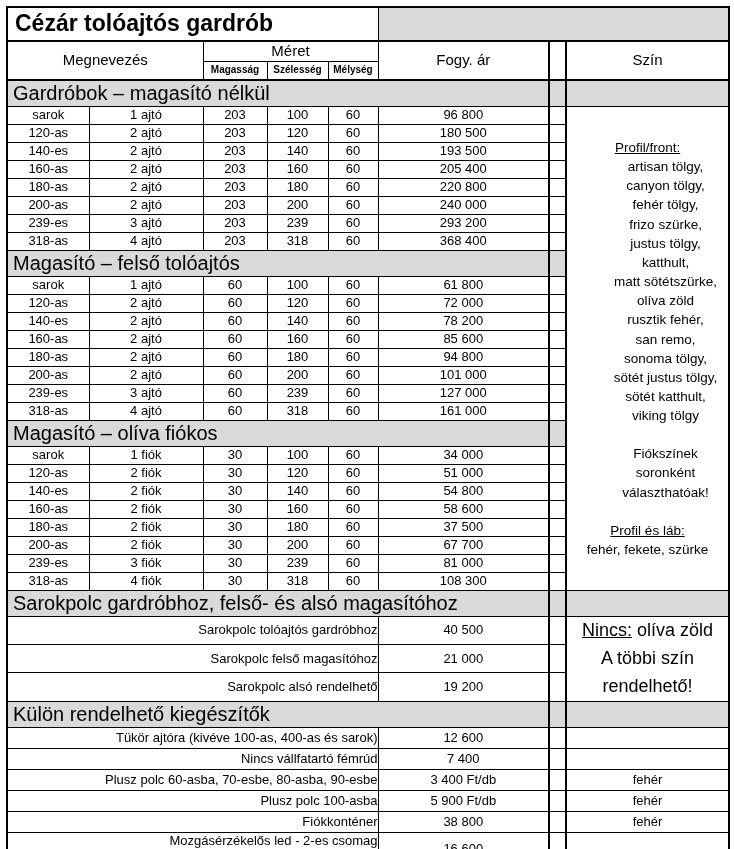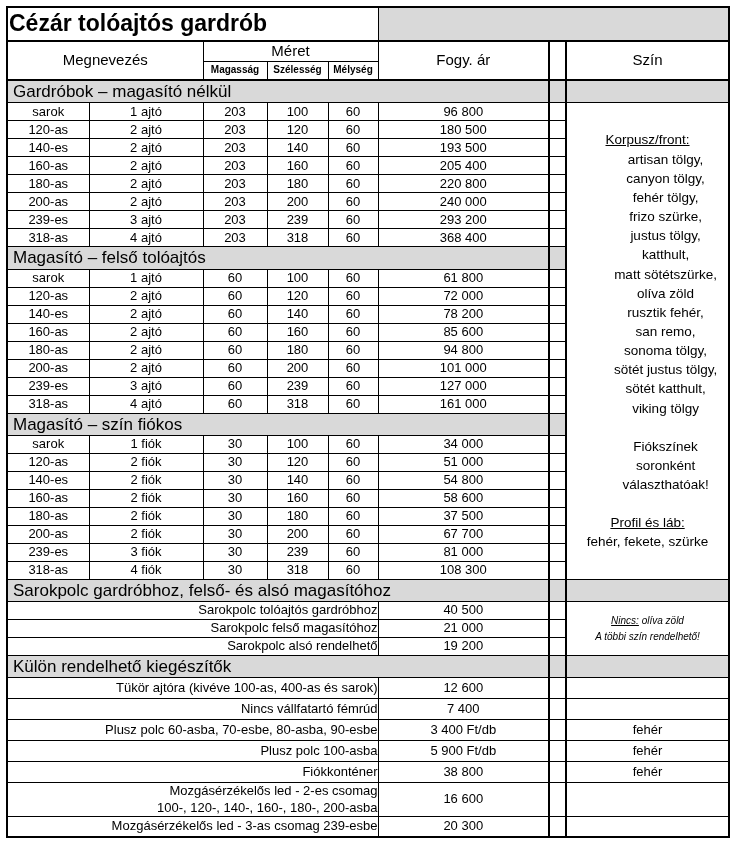--- a/index.html
+++ b/index.html
@@ -12,35 +12,35 @@
   
   .r-title{height:27px}
   .r-h1{height:17px}
   .r-h2{height:19px}
   .r-band{height:22px}
   .r-data{height:18px}
   .r-sp{height:18px}
   .r-acc{height:21px}
   .r-acc-tall{height:30px}
   
-  .title-cell{font-size:23px;font-weight:bold;text-align:left;padding:1px 0 2px 1px;
+  .title-cell{font-size:23px;font-weight:bold;text-align:left;padding:1px 0 2px 7px;
               border-bottom:2px solid #000;white-space:nowrap;}
   .title-gray{background:#d9d9d9;border-bottom:2px solid #000;}
   .hmain{font-size:15px;}
   .hsub{font-size:10px;font-weight:bold;}
   .hb{border-bottom:2px solid #000;}
   .band{background:#d9d9d9;}
-  .band-label{text-align:left;font-size:17px;padding-left:5px;}
+  .band-label{text-align:left;font-size:20px;padding-left:5px;}
   .gcol{border-left:2px solid #000;border-right:2px solid #000;}
   .lab{text-align:right;padding-left:5px;}
   .pre{white-space:pre-line;margin-left:36px;}
   .u{text-decoration:underline;}
   .szin-cell{font-size:13.5px;line-height:1.42;}
   .szin-gap{margin-top:19px;}
-  .note-cell{font-size:10px;line-height:1.55;font-style:italic;}
+  .note-cell{font-size:18px;line-height:1.55;}
 </style>
 </head>
 <body>
 
 <table>
   <colgroup>
     <col style="width:82px">
       <col style="width:114px">
       <col style="width:64px">
     <col style="width:61px">
@@ -77,21 +77,21 @@
 
   <tr class="r-data">
     <td>sarok</td>
     <td>1 ajtó</td>
     <td>203</td>
     <td>100</td>
     <td>60</td>
     <td>96 800</td>
     <td class="gcol"></td>
     <td rowspan="26" class="szin-cell">
-      <div class="u">Korpusz/front:</div>
+      <div class="u">Profil/front:</div>
       <div class="pre">artisan tölgy,
 canyon tölgy,
 fehér tölgy,
 frizo szürke,
 justus tölgy,
 katthult,
 matt sötétszürke,
 olíva zöld
 rusztik fehér,
 san remo,
@@ -241,21 +241,21 @@
     <td>318-as</td>
     <td>4 ajtó</td>
     <td>60</td>
     <td>318</td>
     <td>60</td>
     <td>161 000</td>
     <td class="gcol"></td>
   </tr>
 
   <tr class="r-band">
-    <td colspan="6" class="band band-label">Magasító – szín fiókos</td>
+    <td colspan="6" class="band band-label">Magasító – olíva fiókos</td>
     <td class="band gcol"></td>
   </tr>
 
   <tr class="r-data">
     <td>sarok</td>
     <td>1 fiók</td>
     <td>30</td>
     <td>100</td>
     <td>60</td>
     <td>34 000</td>

